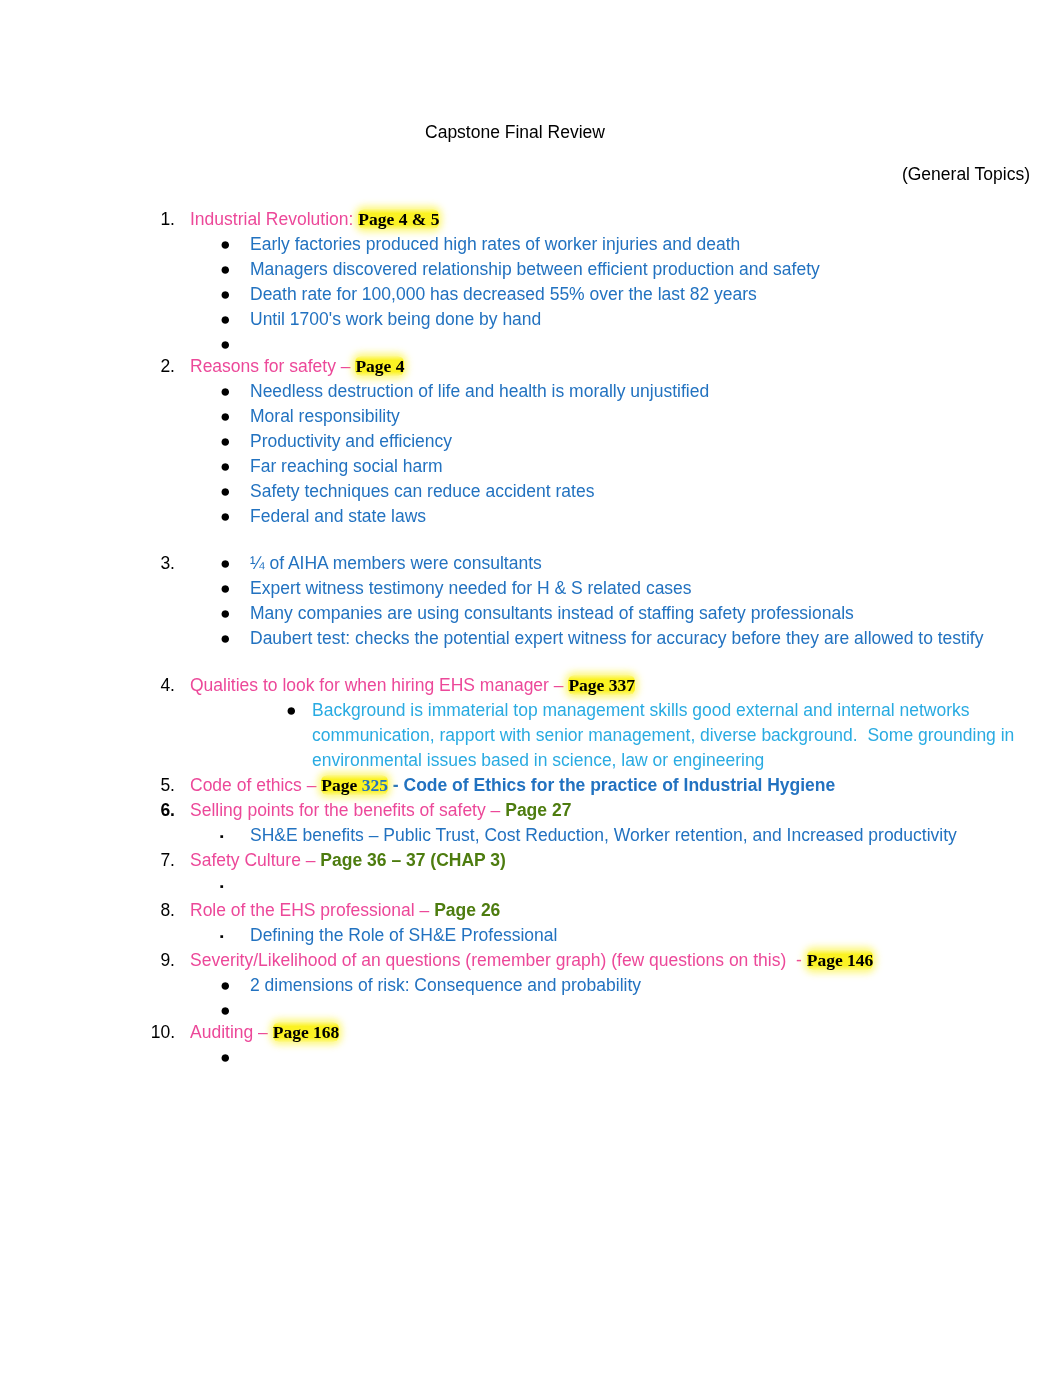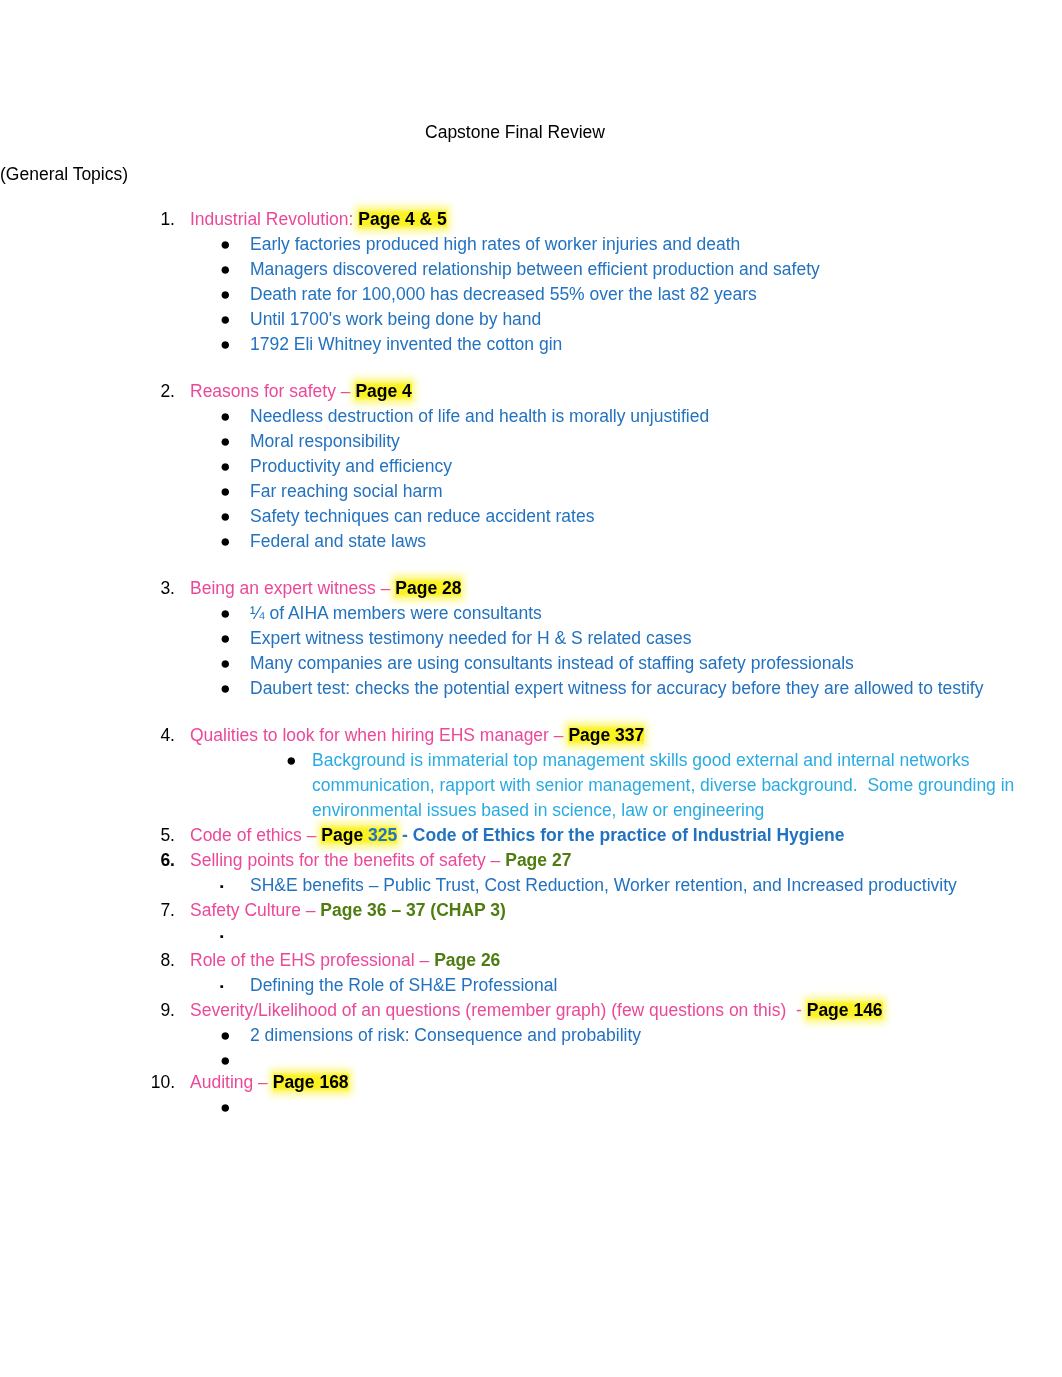--- a/index.html
+++ b/index.html
@@ -25,21 +25,21 @@
 
   
   .doc-title {
     text-align: center;
     font-size: 17.5px;
     line-height: 1.0;
     color: #000;
     padding-top: 124px;
   }
   .doc-subtitle {
-    text-align: left;
+    text-align: right;
     font-size: 17.5px;
     line-height: 1.0;
     color: #000;
     padding-top: 24px;
   }
 
   
   .outline {
     margin: 0;
     padding: 0;
@@ -116,21 +116,22 @@
   .navy-b     { color: #4d7c0f; font-weight: bold; }
   .blue-b     { color: #2272C0; font-weight: bold; }
   .blk-b      { color: #000000; font-weight: bold; }
 
   
   .hl {
     position: relative;
     display: inline;
     background: #FBF32B;
     box-shadow: 0 0 5px 2px rgba(251,243,43,0.85);
-    border-radius: 1px;
+    border-radius: 6px;
+    font-family: Liberation Serif, serif;
   }
   .hl.soft {
     background: linear-gradient(to bottom,
                 rgba(252,244,48,0.55) 0%,
                 rgba(251,242,35,1) 22%,
                 rgba(251,242,35,1) 78%,
                 rgba(252,244,48,0.55) 100%);
     box-shadow: 0 0 7px 3px rgba(251,243,43,0.6);
   }
 
@@ -147,40 +148,39 @@
   <ul class="outline">
 
     <li class="item gap-lg">
       <span class="num">1.</span>
       <span class="item-head"><span class="blk">Industrial Revolution:</span><span class="blk"> </span><span class="hl soft"><span class="blk-b">Page 4 &amp; 5</span></span></span>
       <ul class="subs">
         <li class="sub"><span class="bullet">●</span><span>Early factories produced high rates of worker injuries and death</span></li>
         <li class="sub"><span class="bullet">●</span><span>Managers discovered relationship between efficient production and safety</span></li>
         <li class="sub"><span class="bullet">●</span><span>Death rate for 100,000 has decreased 55% over the last 82 years</span></li>
         <li class="sub"><span class="bullet">●</span><span>Until 1700's work being done by hand</span></li>
-        <li class="sub"><span class="bullet">●</span><span>1792 Eli Whitney invented the cotton gin</span></li>
+        <li class="sub"><span class="bullet">●</span></li>
       </ul>
     </li>
 
     <li class="item gap-lg">
       <span class="num">2.</span>
       <span class="item-head"><span class="blk">Reasons for safety –</span><span class="blk"> </span><span class="hl soft"><span class="blk-b">Page 4</span></span></span>
       <ul class="subs">
         <li class="sub"><span class="bullet">●</span><span>Needless destruction of life and health is morally unjustified</span></li>
         <li class="sub"><span class="bullet">●</span><span>Moral responsibility</span></li>
         <li class="sub"><span class="bullet">●</span><span>Productivity and efficiency</span></li>
         <li class="sub"><span class="bullet">●</span><span>Far reaching social harm</span></li>
         <li class="sub"><span class="bullet">●</span><span>Safety techniques can reduce accident rates</span></li>
         <li class="sub"><span class="bullet">●</span><span>Federal and state laws</span></li>
       </ul>
     </li>
 
     <li class="item gap-lg">
       <span class="num">3.</span>
-      <span class="item-head"><span class="blk">Being an expert witness –</span><span class="blk"> </span><span class="hl soft"><span class="blk-b">Page 28</span></span></span>
       <ul class="subs">
         <li class="sub"><span class="bullet">●</span><span>¼ of AIHA members were consultants</span></li>
         <li class="sub"><span class="bullet">●</span><span>Expert witness testimony needed for H &amp; S related cases</span></li>
         <li class="sub"><span class="bullet">●</span><span>Many companies are using consultants instead of staffing safety professionals</span></li>
         <li class="sub"><span class="bullet">●</span><span>Daubert test: checks the potential expert witness for accuracy before they are allowed to testify</span></li>
       </ul>
     </li>
 
     <li class="item gap-lg">
       <span class="num">4.</span>

